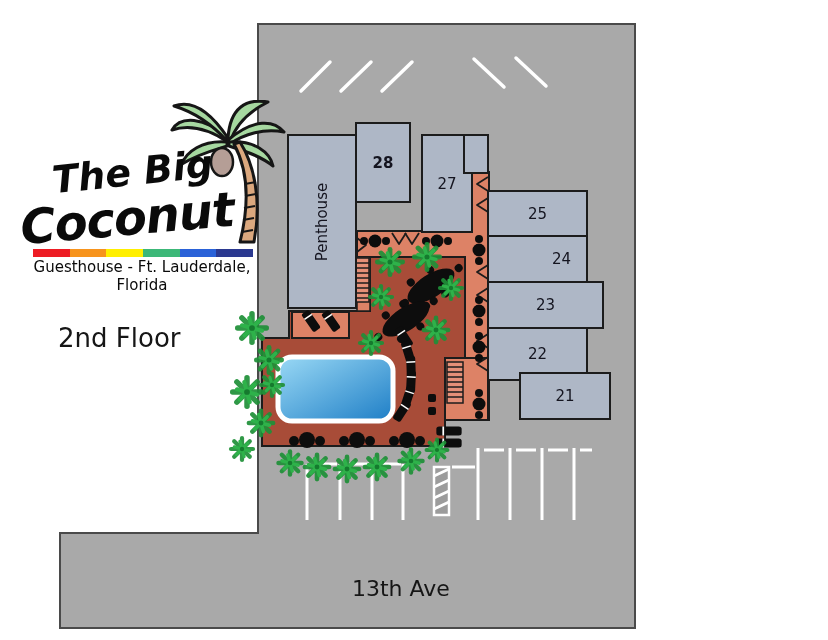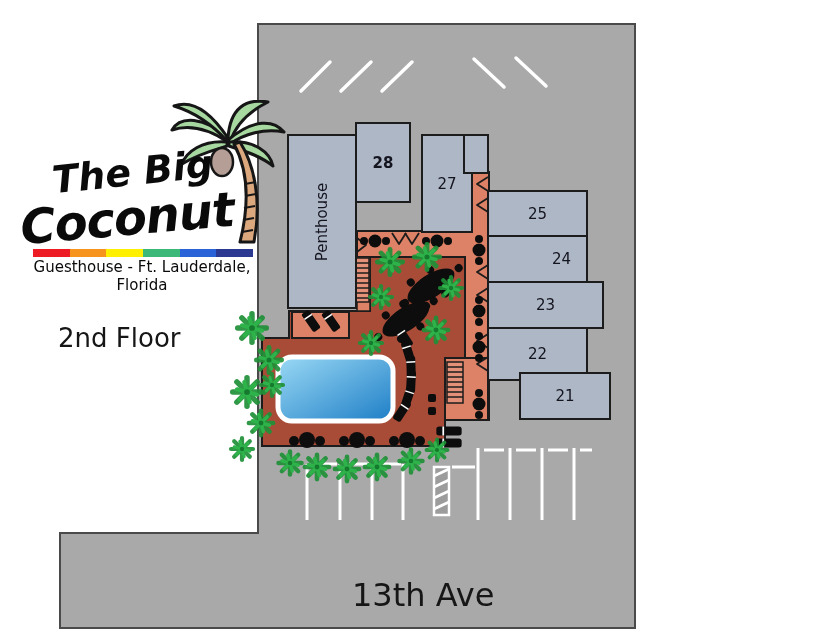--- a/index.html
+++ b/index.html
@@ -8,21 +8,21 @@
   .layer{position:absolute;left:0;top:0;width:828px;height:640px;}
   .room{position:absolute;background:#aeb7c6;border:2px solid #1c1c1c;box-sizing:border-box;
         display:flex;align-items:center;justify-content:center;font-size:15px;color:#14141f;}
   .room .vert{transform:rotate(-90deg);white-space:nowrap;}
   .logo-line{position:absolute;font-style:italic;font-weight:bold;color:#0a0a0a;}
   .rainbow{position:absolute;left:33px;top:249px;width:220px;height:8px;display:flex;}
   .rainbow span{flex:1;height:100%;}
   .subtitle{position:absolute;left:24px;top:258px;width:236px;text-align:center;
             font-size:15px;color:#0a0a0a;}
   .floor-label{position:absolute;left:58px;top:323px;font-size:26px;color:#161616;}
-  .street-label{position:absolute;left:352px;top:576px;font-size:32px;color:#161616;}
+  .street-label{position:absolute;left:352px;top:576px;font-size:22px;color:#161616;}
 </style>
 </head>
 <body>
 
 <div class="canvas">
 
   <svg class="layer" width="828" height="640" viewBox="0 0 828 640">
     <defs>
       <linearGradient id="poolGrad" x1="0" y1="0" x2="1" y2="1">
         <stop offset="0" stop-color="#9ad9f5"></stop>

